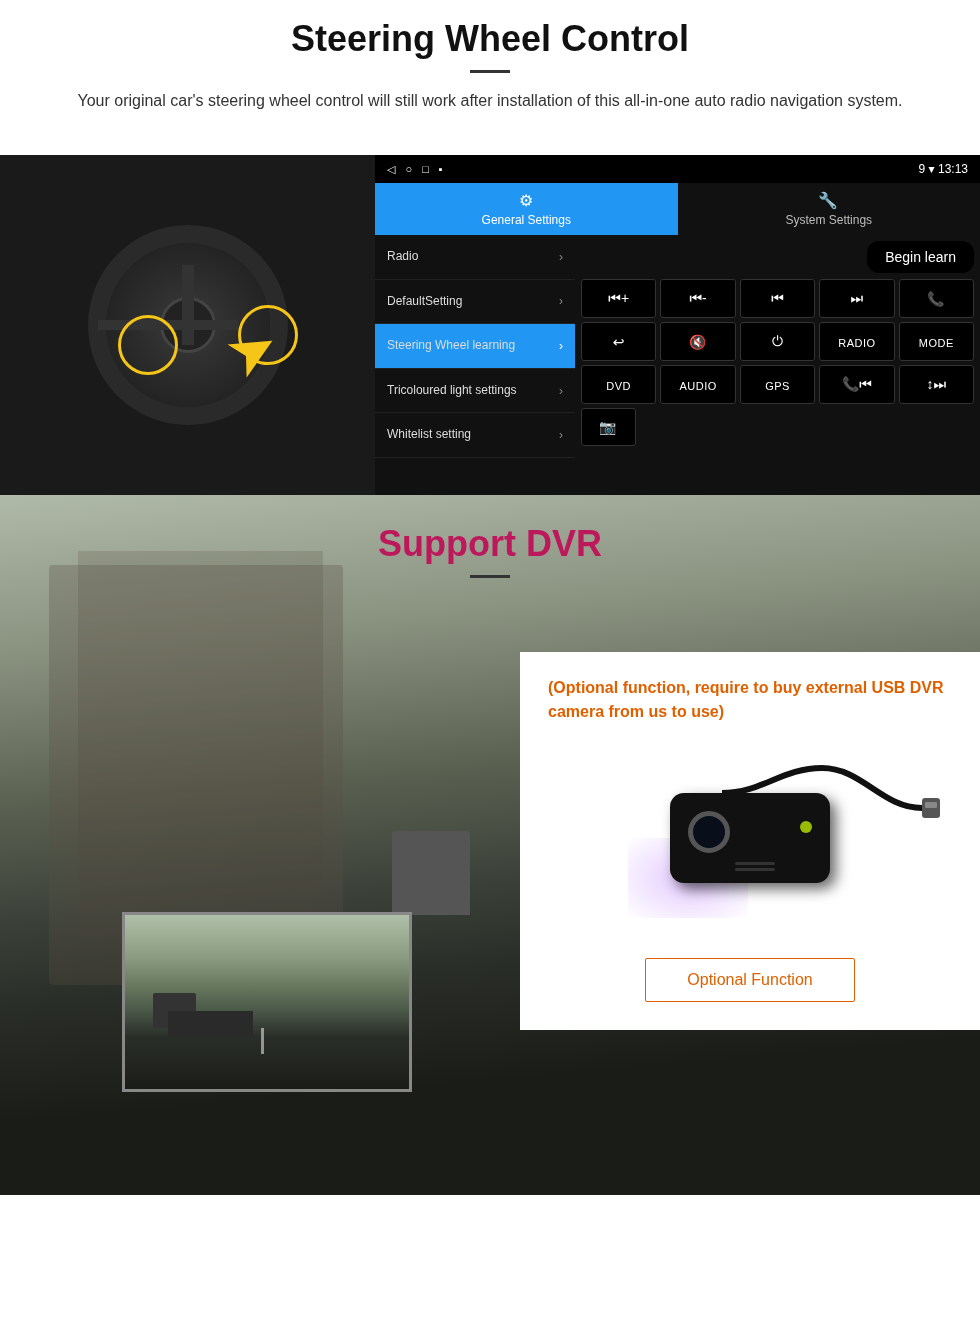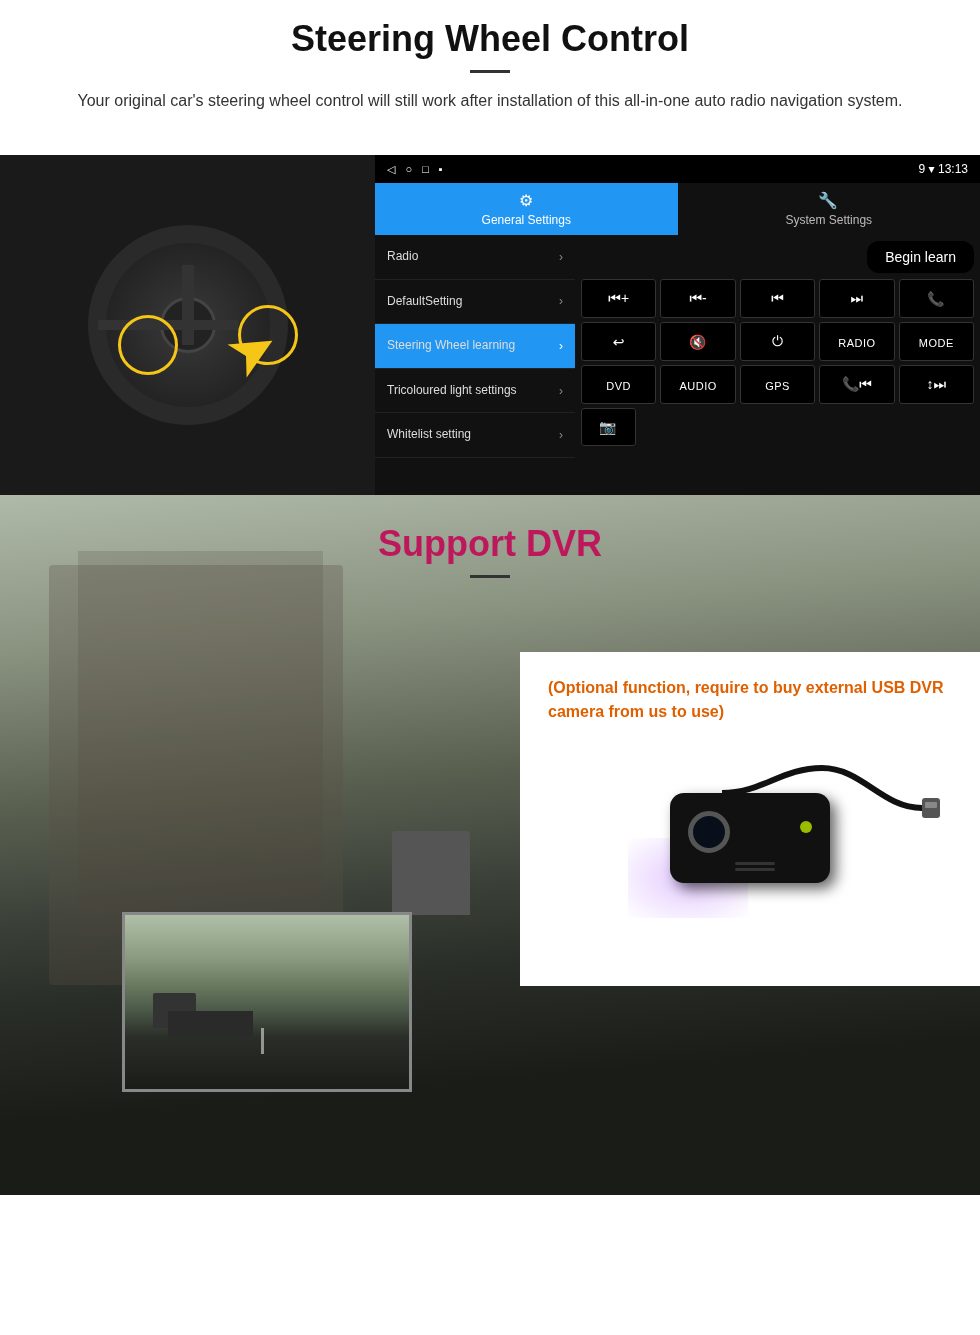--- a/index.html
+++ b/index.html
@@ -569,15 +569,16 @@
 
           <svg width="220" height="120" style="position:absolute;right:10px;top:10px;" viewBox="0 0 220 120">
             <path d="M 0 45 C 40 45, 60 20, 100 20 C 140 20, 160 60, 200 60" stroke="#111" stroke-width="6" fill="none"></path>
 
             <rect x="200" y="50" width="18" height="20" rx="3" fill="#555"></rect>
             <rect x="203" y="54" width="12" height="6" rx="1" fill="#888"></rect>
           </svg>
         </div>
       </div>
 
+      <button class="optional-function-btn">Optional Function</button>
     </div>
   </div>
 </div>
 
 </body></html>

